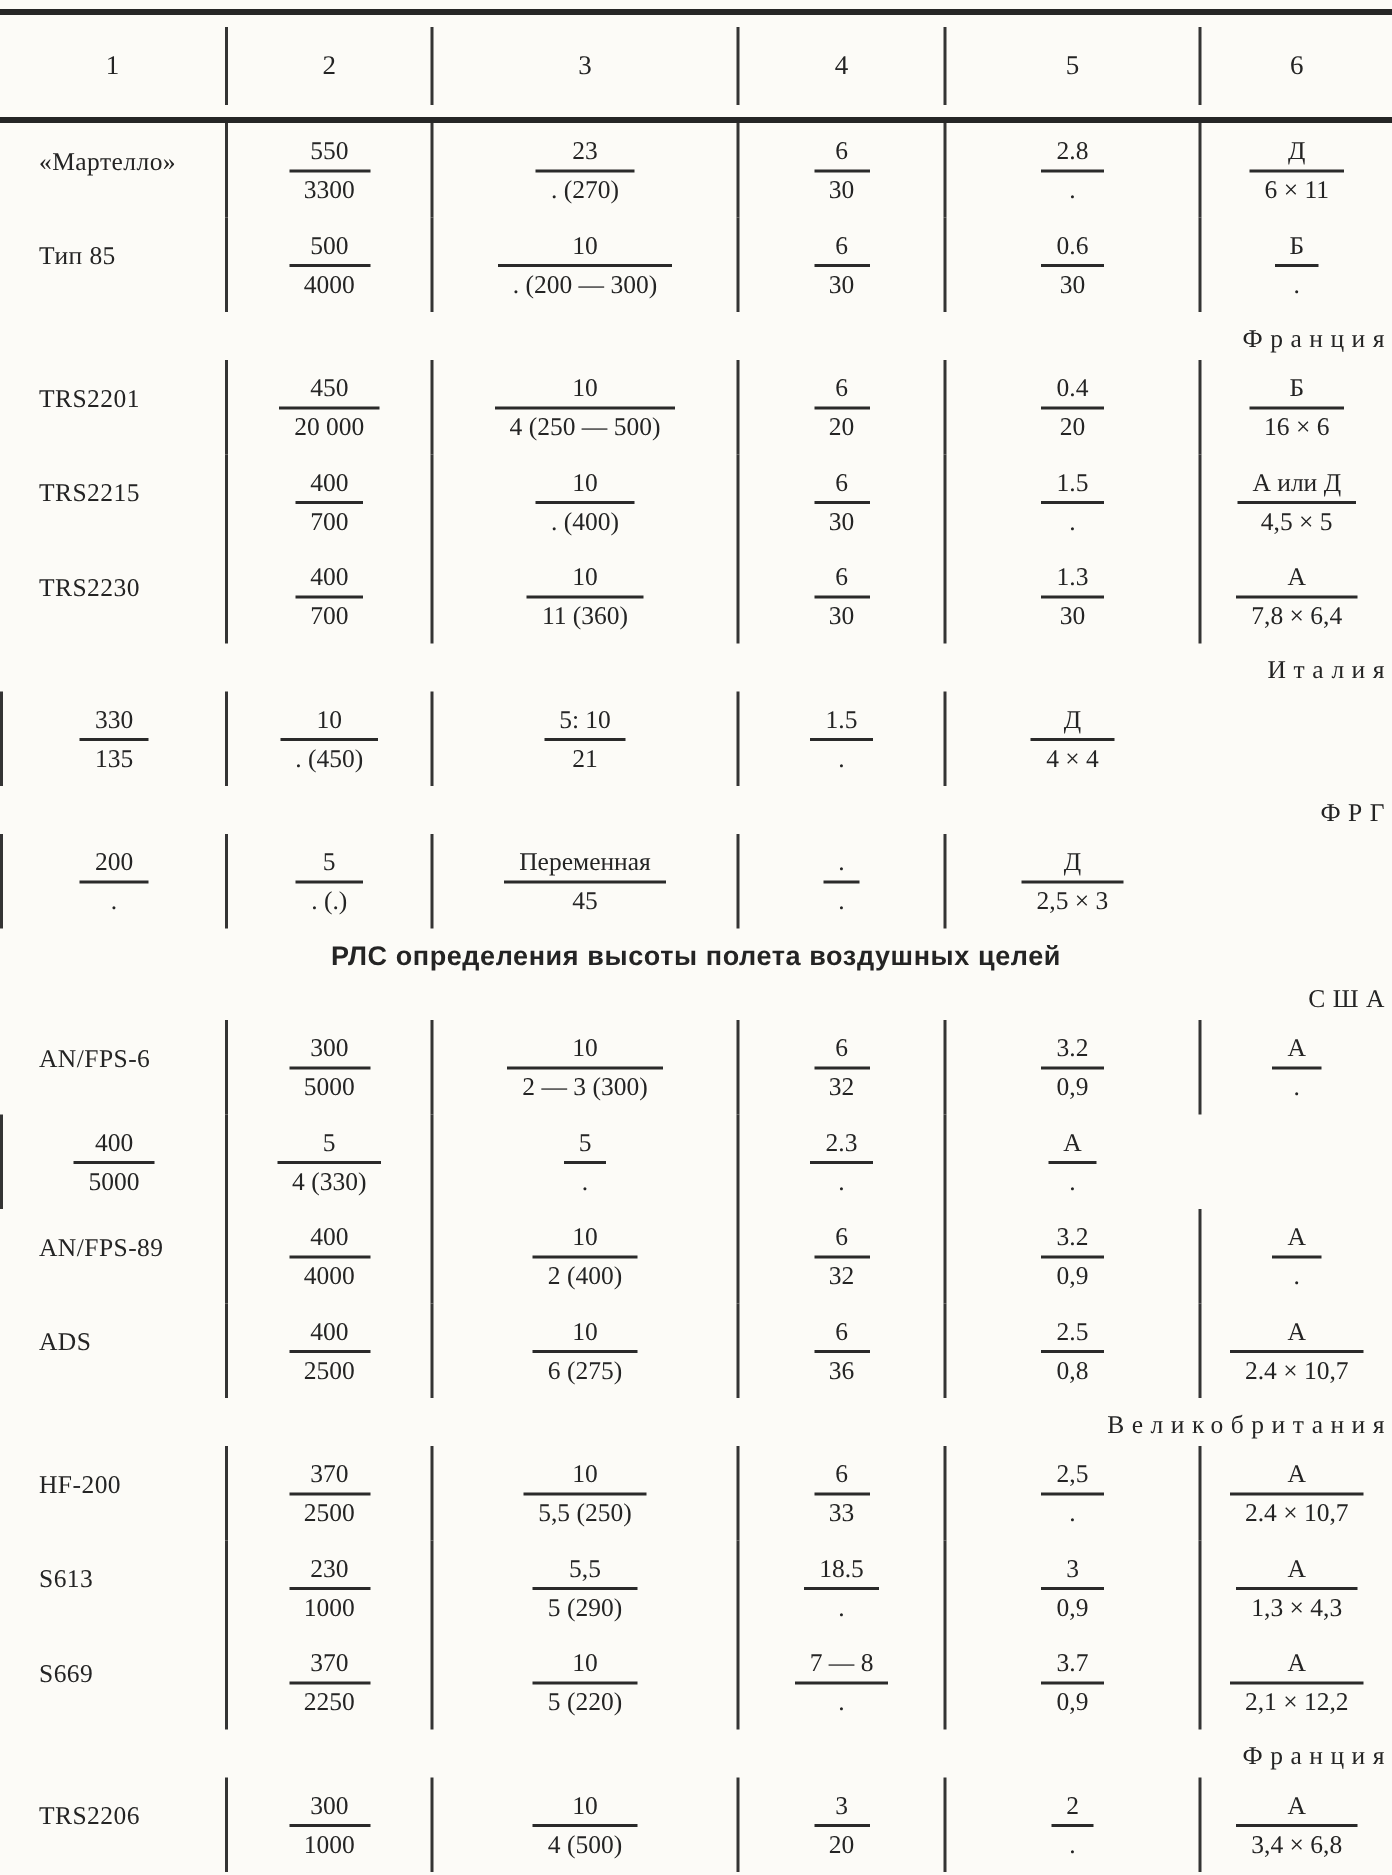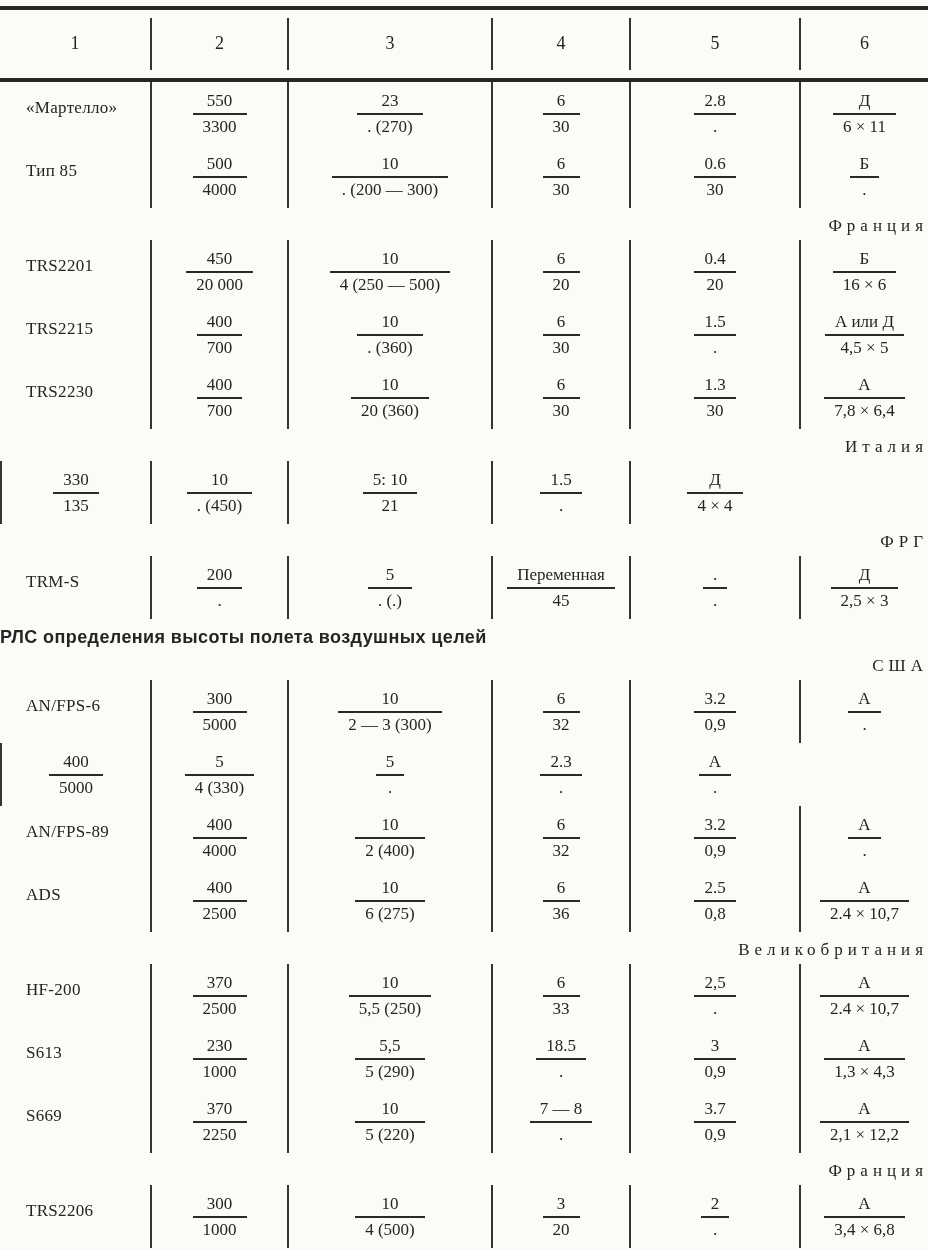--- a/index.html
+++ b/index.html
@@ -55,20 +55,21 @@
   .num, .den { padding:0 10px; white-space:nowrap; }
   .fline { align-self:stretch; height:2px; background:#2a2a2a; margin:2px 0; }
 
   .section-header {
     text-align:right;
     font-size:17px;
     letter-spacing:5px;
     margin:8px 0 4px;
   }
   .mid-title {
+    text-align:center;
     font-family:"Liberation Sans","DejaVu Sans",sans-serif;
     font-weight:bold;
     font-size:18px;
     letter-spacing:0.4px;
     margin:8px 0 0;
   }
 </style>
 </head>
 <body>
 
@@ -204,21 +205,21 @@
             <div class="frac">
               <div class="num">400</div>
               <div class="fline"></div>
               <div class="den">700</div>
             </div>
           </div>
           <div class="tcell">
             <div class="frac">
               <div class="num">10</div>
               <div class="fline"></div>
-              <div class="den">. (360)</div>
+              <div class="den">. (400)</div>
             </div>
           </div>
           <div class="tcell">
             <div class="frac">
               <div class="num">6</div>
               <div class="fline"></div>
               <div class="den">30</div>
             </div>
           </div>
           <div class="tcell">
@@ -242,21 +243,21 @@
             <div class="frac">
               <div class="num">400</div>
               <div class="fline"></div>
               <div class="den">700</div>
             </div>
           </div>
           <div class="tcell">
             <div class="frac">
               <div class="num">10</div>
               <div class="fline"></div>
-              <div class="den">20 (360)</div>
+              <div class="den">11 (360)</div>
             </div>
           </div>
           <div class="tcell">
             <div class="frac">
               <div class="num">6</div>
               <div class="fline"></div>
               <div class="den">30</div>
             </div>
           </div>
           <div class="tcell">
@@ -307,21 +308,20 @@
           <div class="tcell">
             <div class="frac">
               <div class="num">Д</div>
               <div class="fline"></div>
               <div class="den">4 × 4</div>
             </div>
           </div>
         </div>
         <div class="section-header">ФРГ</div>
         <div class="trow">
-          <div class="tname">TRM-S</div>
           <div class="tcell">
             <div class="frac">
               <div class="num">200</div>
               <div class="fline"></div>
               <div class="den">.</div>
             </div>
           </div>
           <div class="tcell">
             <div class="frac">
               <div class="num">5</div>

